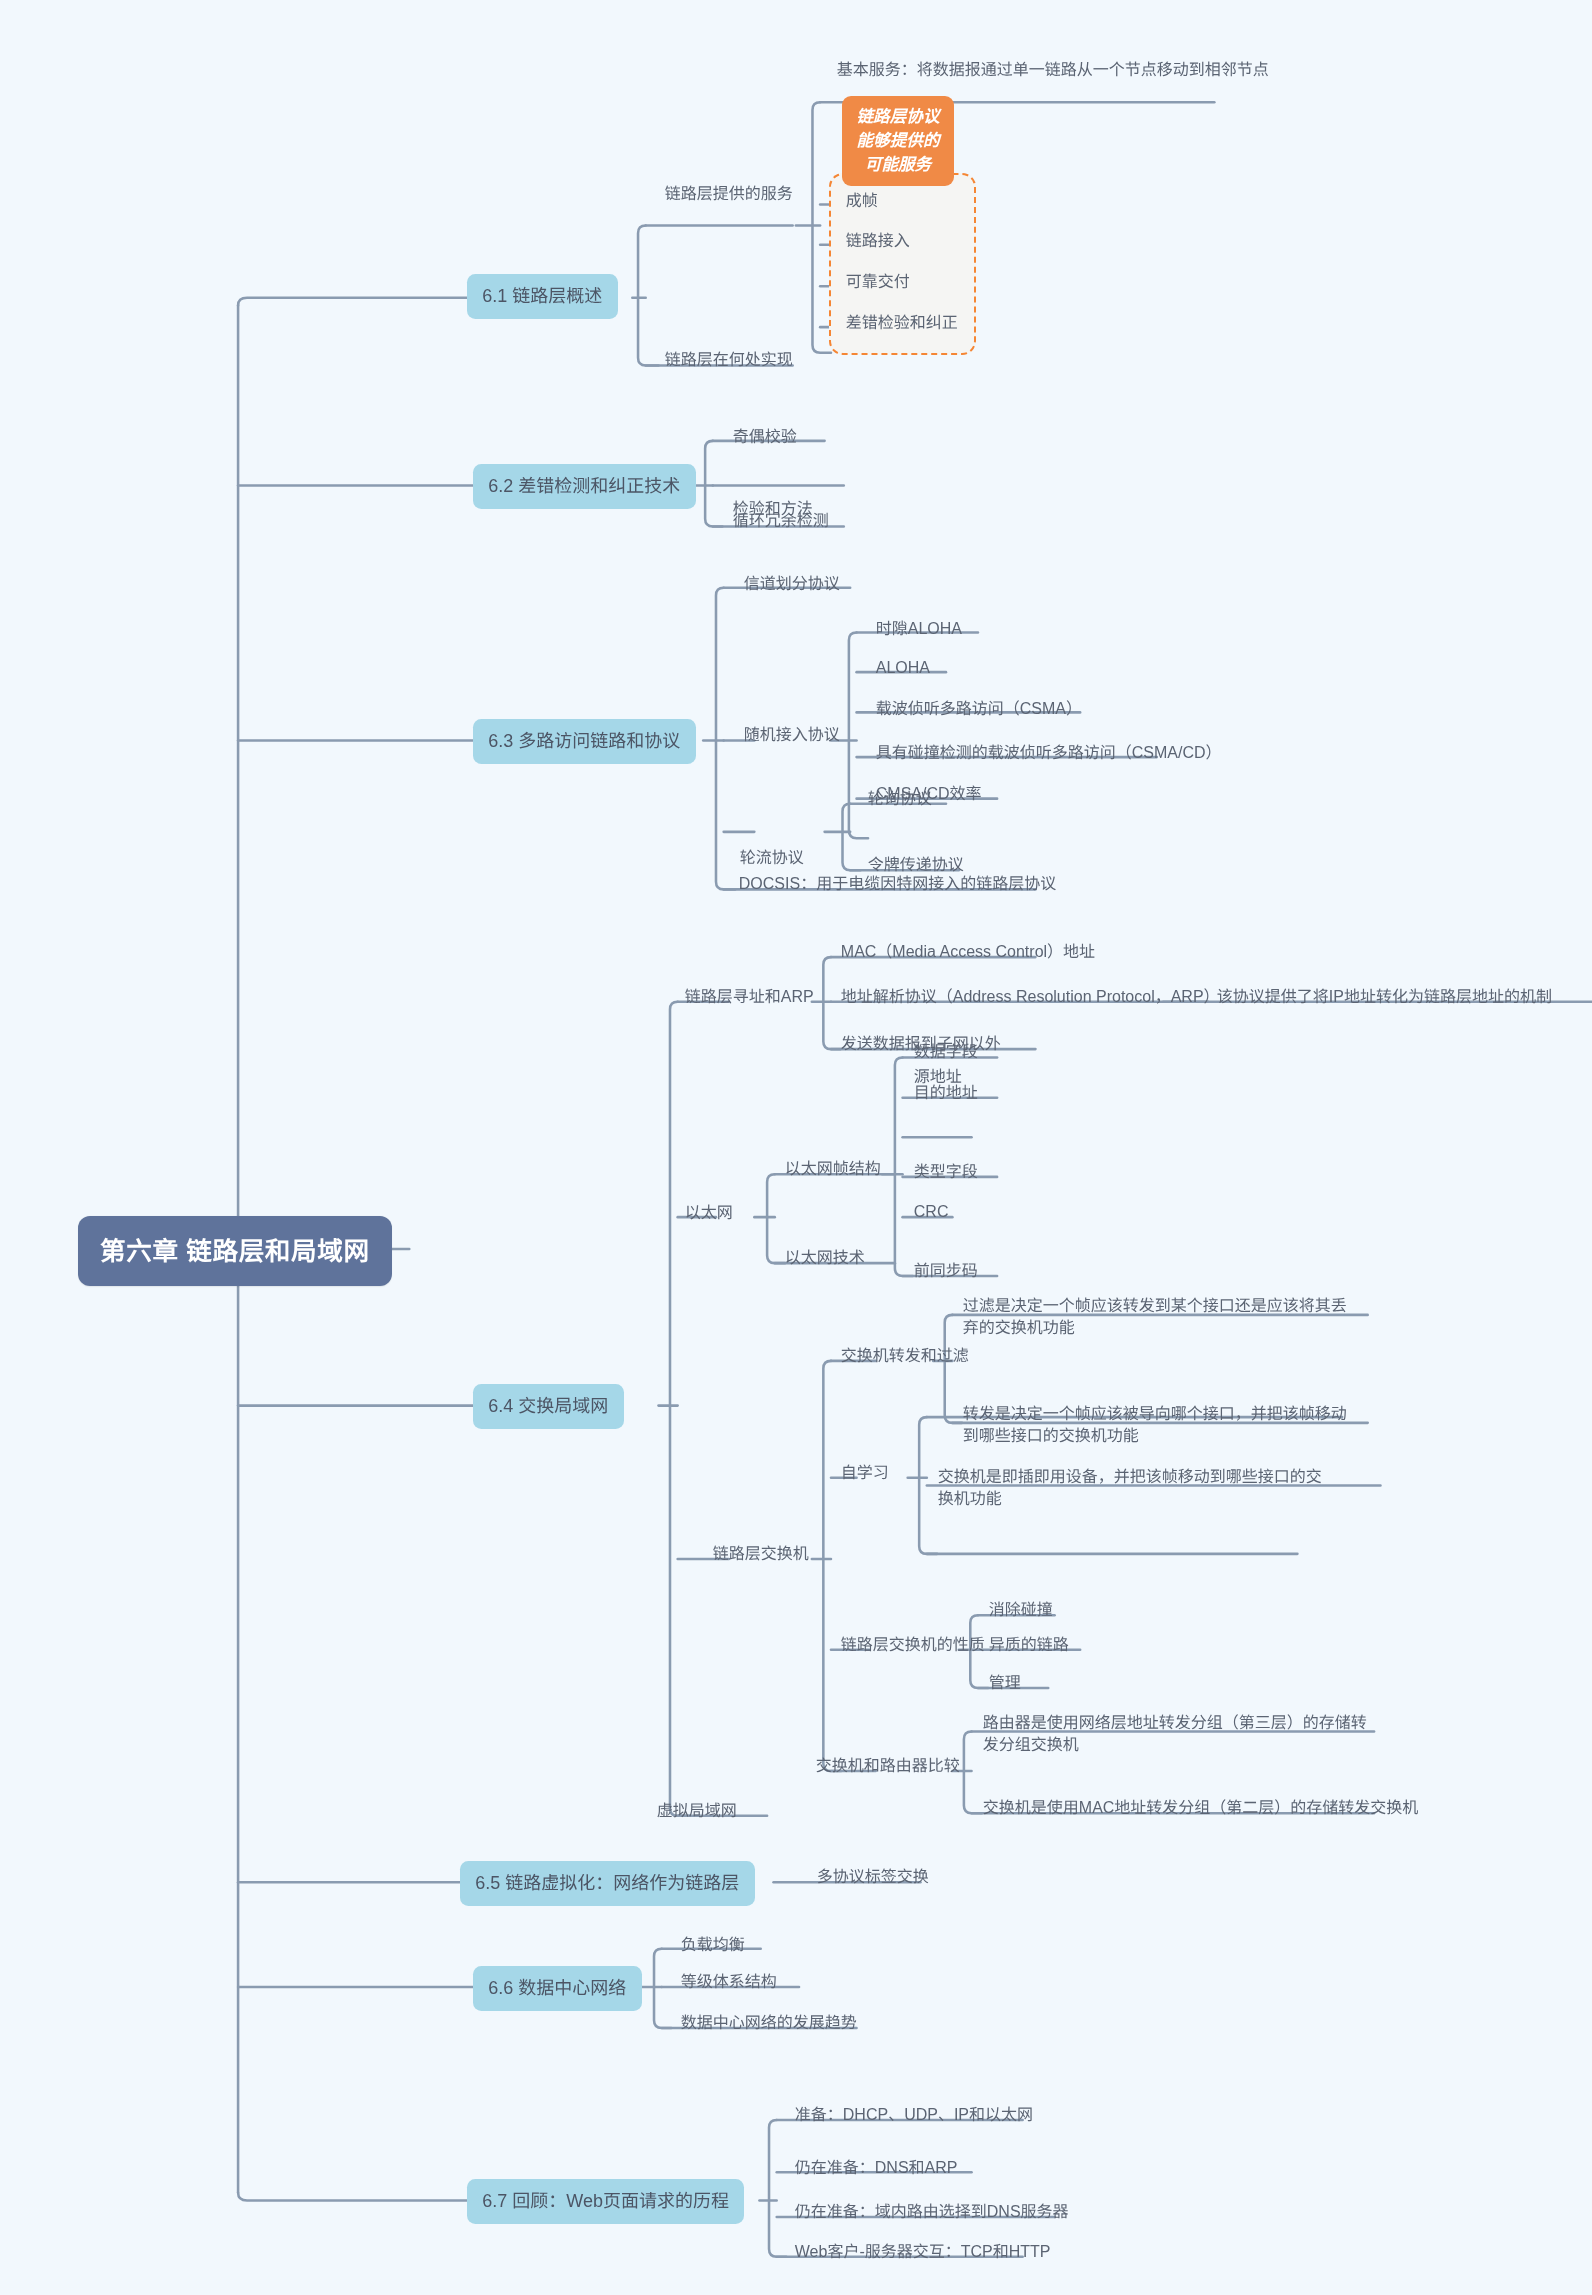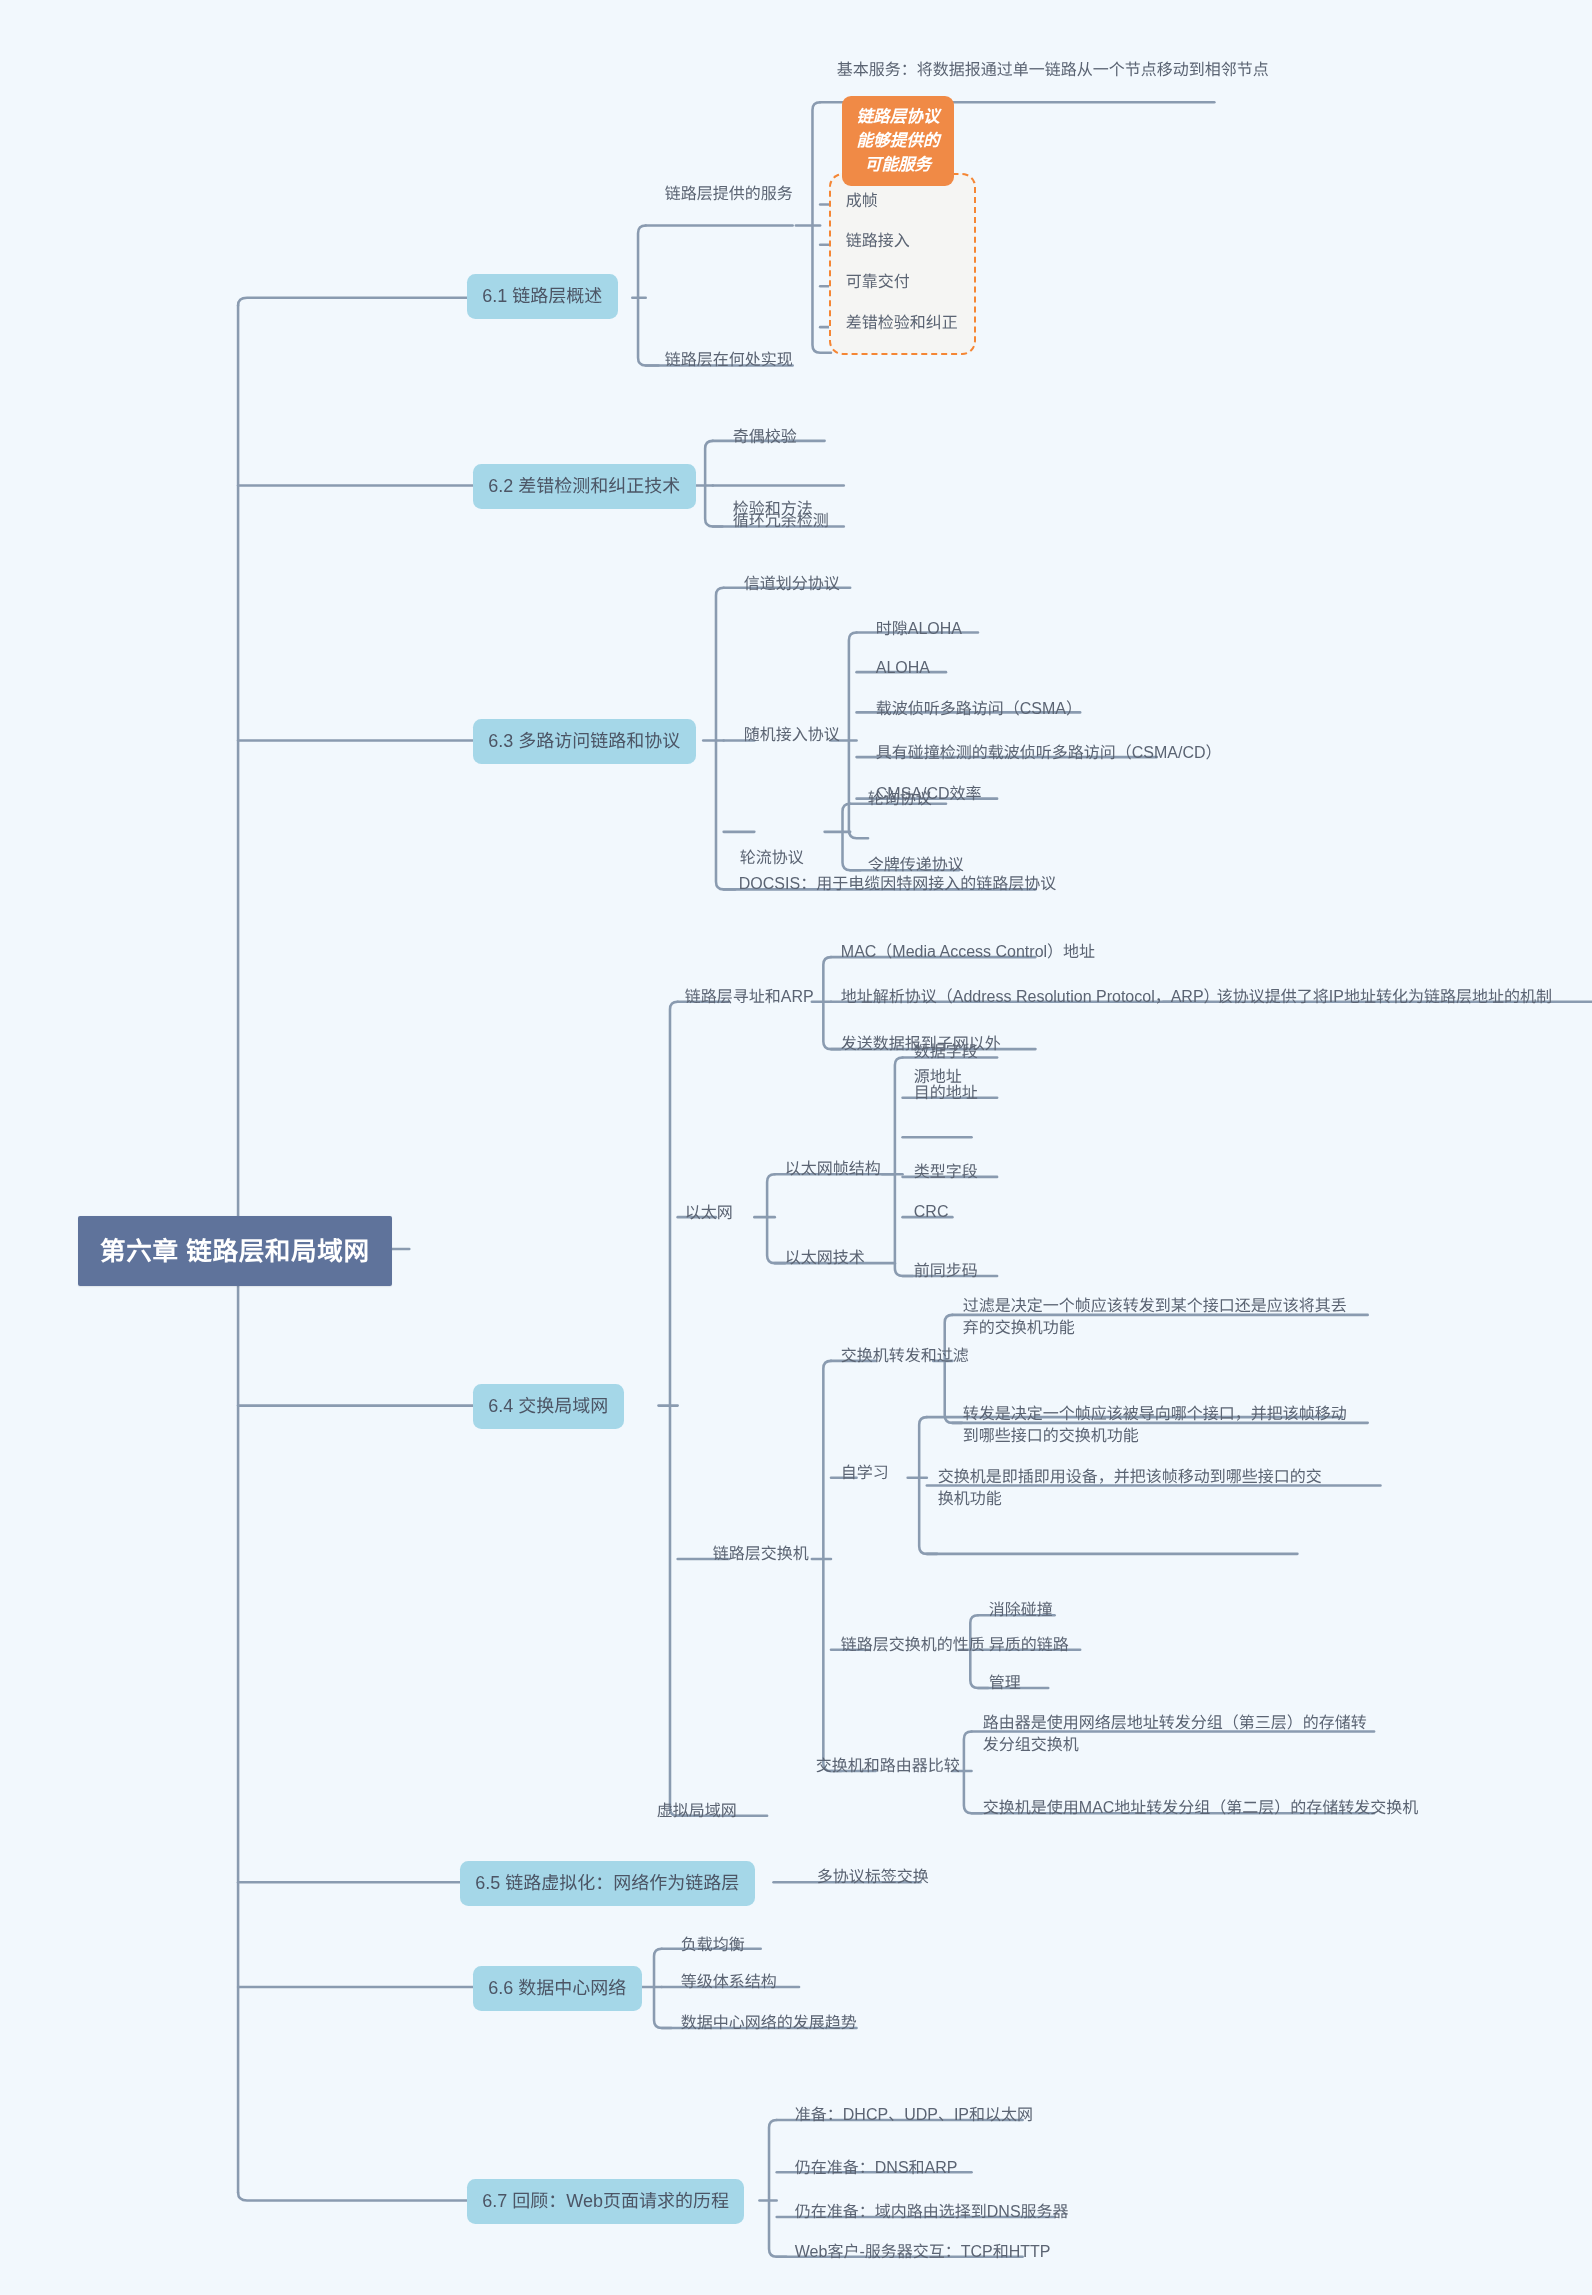--- a/index.html
+++ b/index.html
@@ -30,21 +30,21 @@
     box-sizing: border-box;
     white-space: pre;
     line-height: 1.42;
     color: #5b6473;
   }
 
   
   .root {
     background: #5f739b;
     color: #ffffff;
-    border-radius: 2px;
+    border-radius: 12px;
     padding: 16.6px 22px;
     font-size: 25.6px;
     font-weight: bold;
     letter-spacing: 0.6px;
     box-shadow: 0 0.6px 1.3px rgba(0,0,0,.08);
   }
 
   
   .lvl1 {
     background: #a5d7e8;

